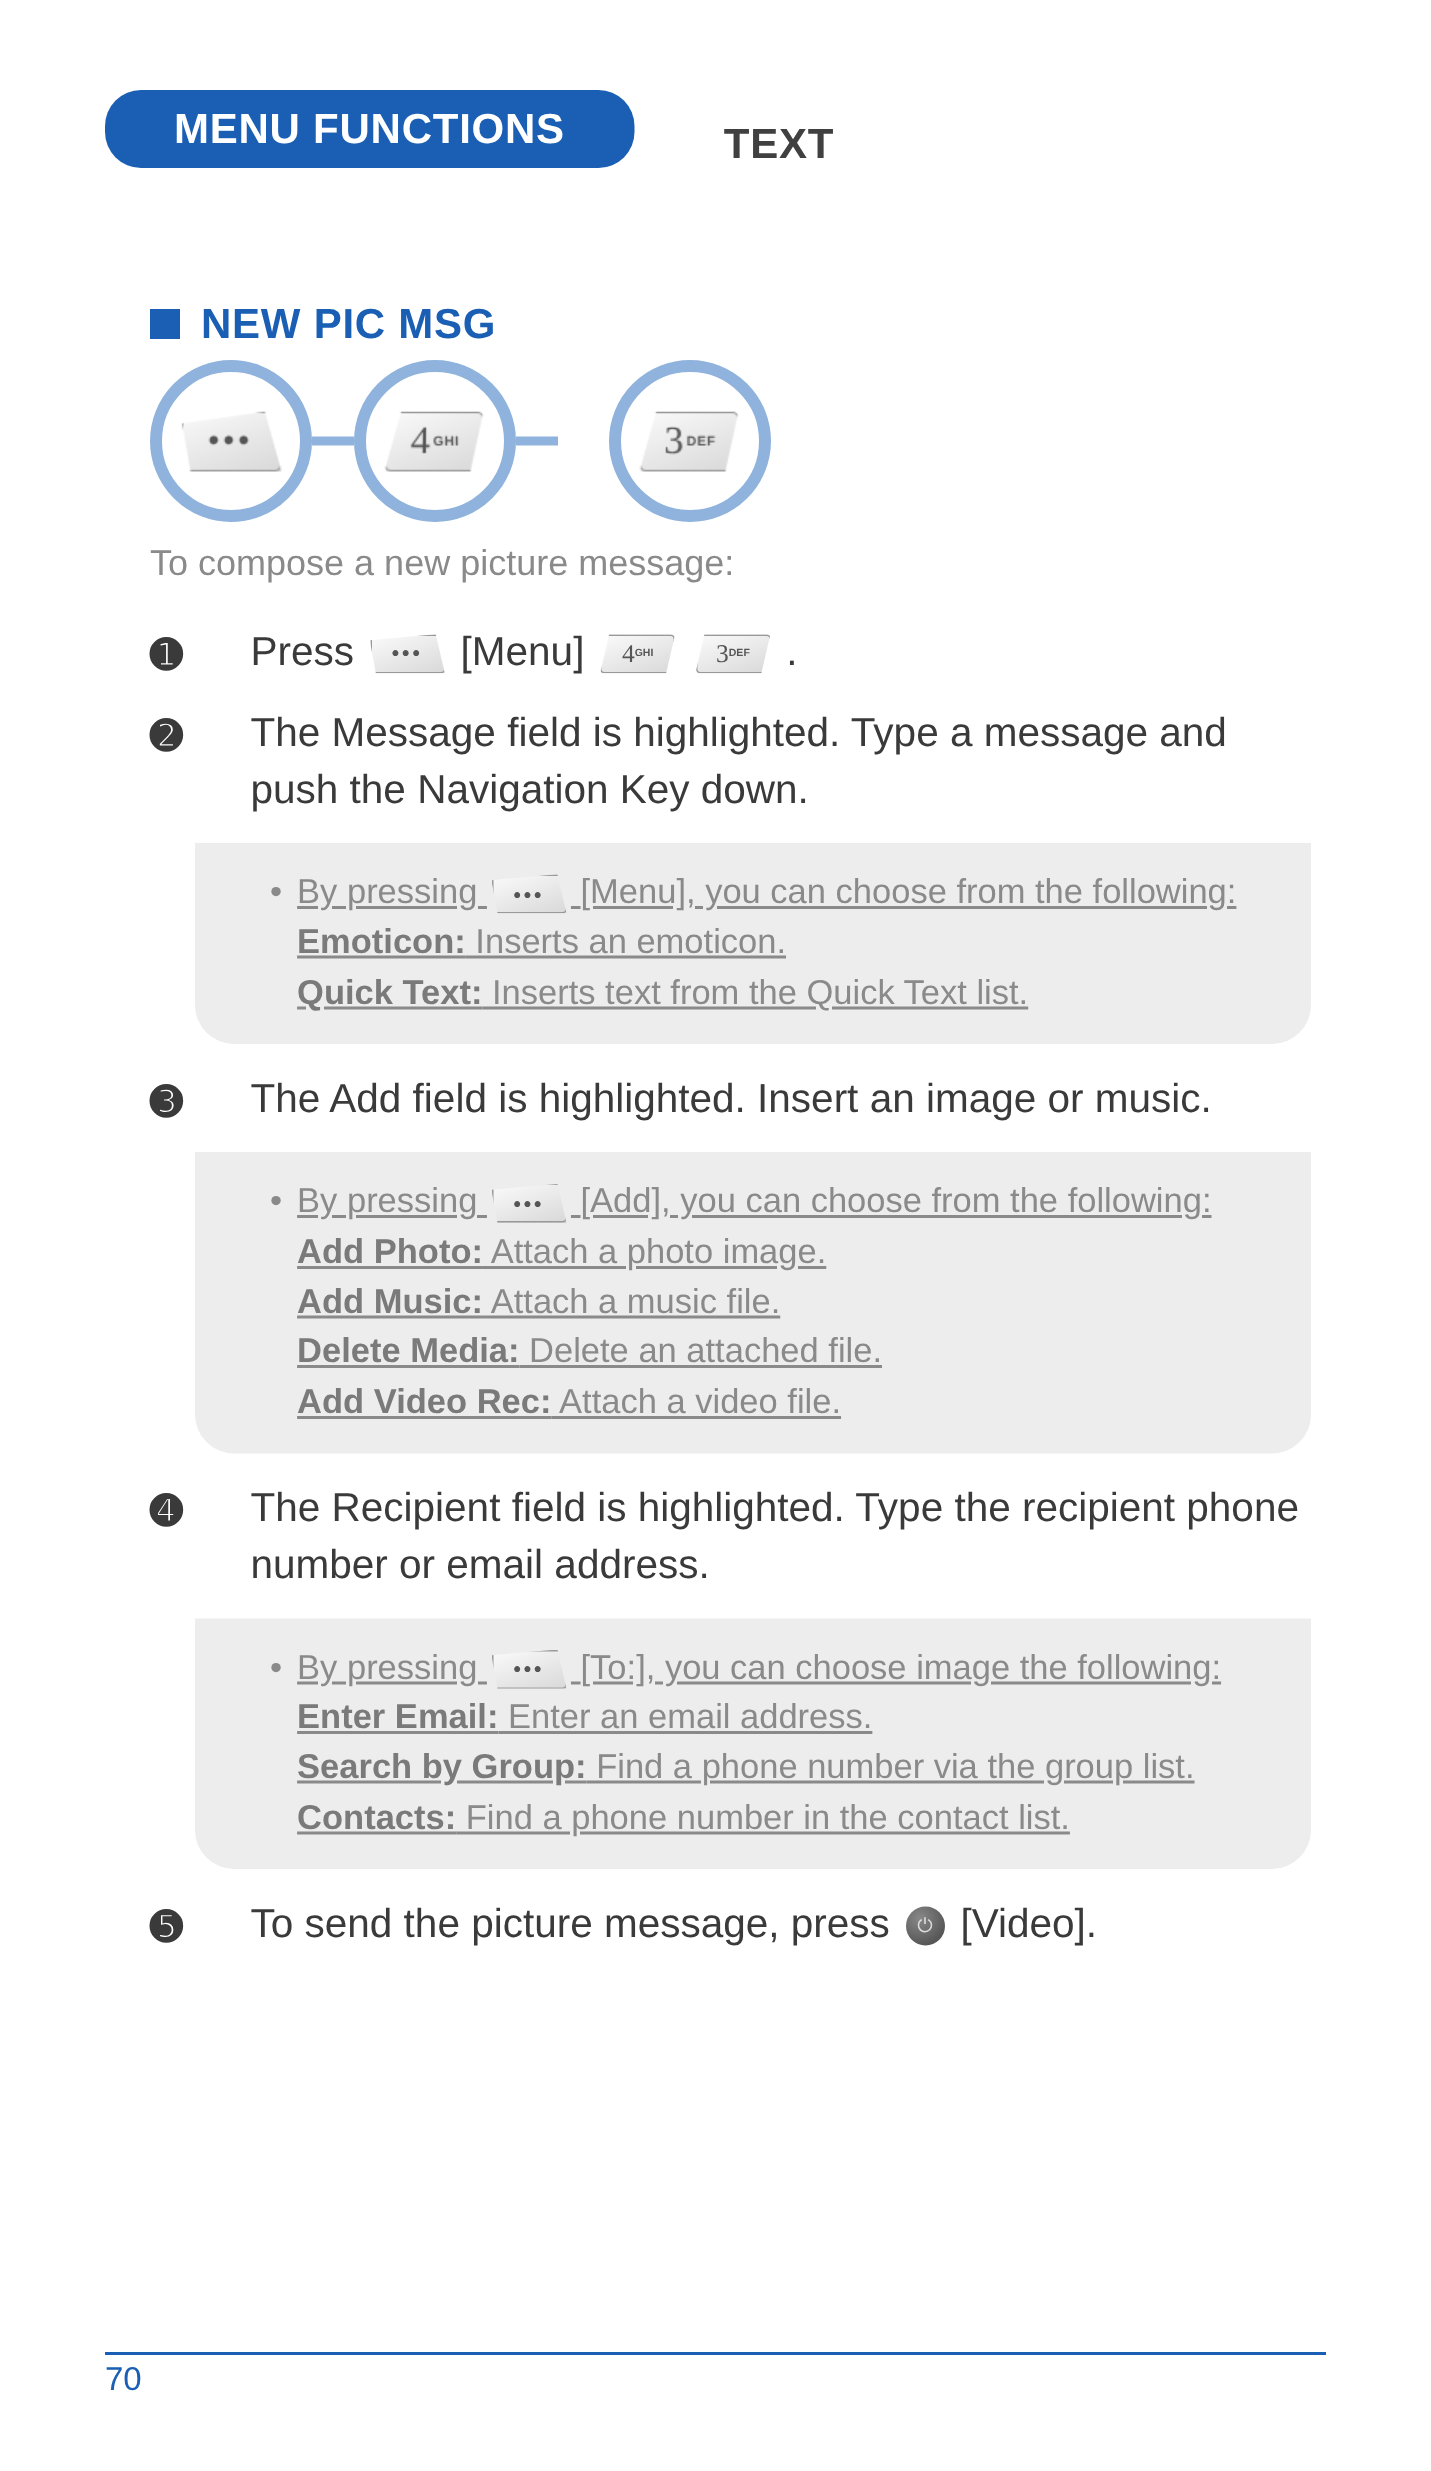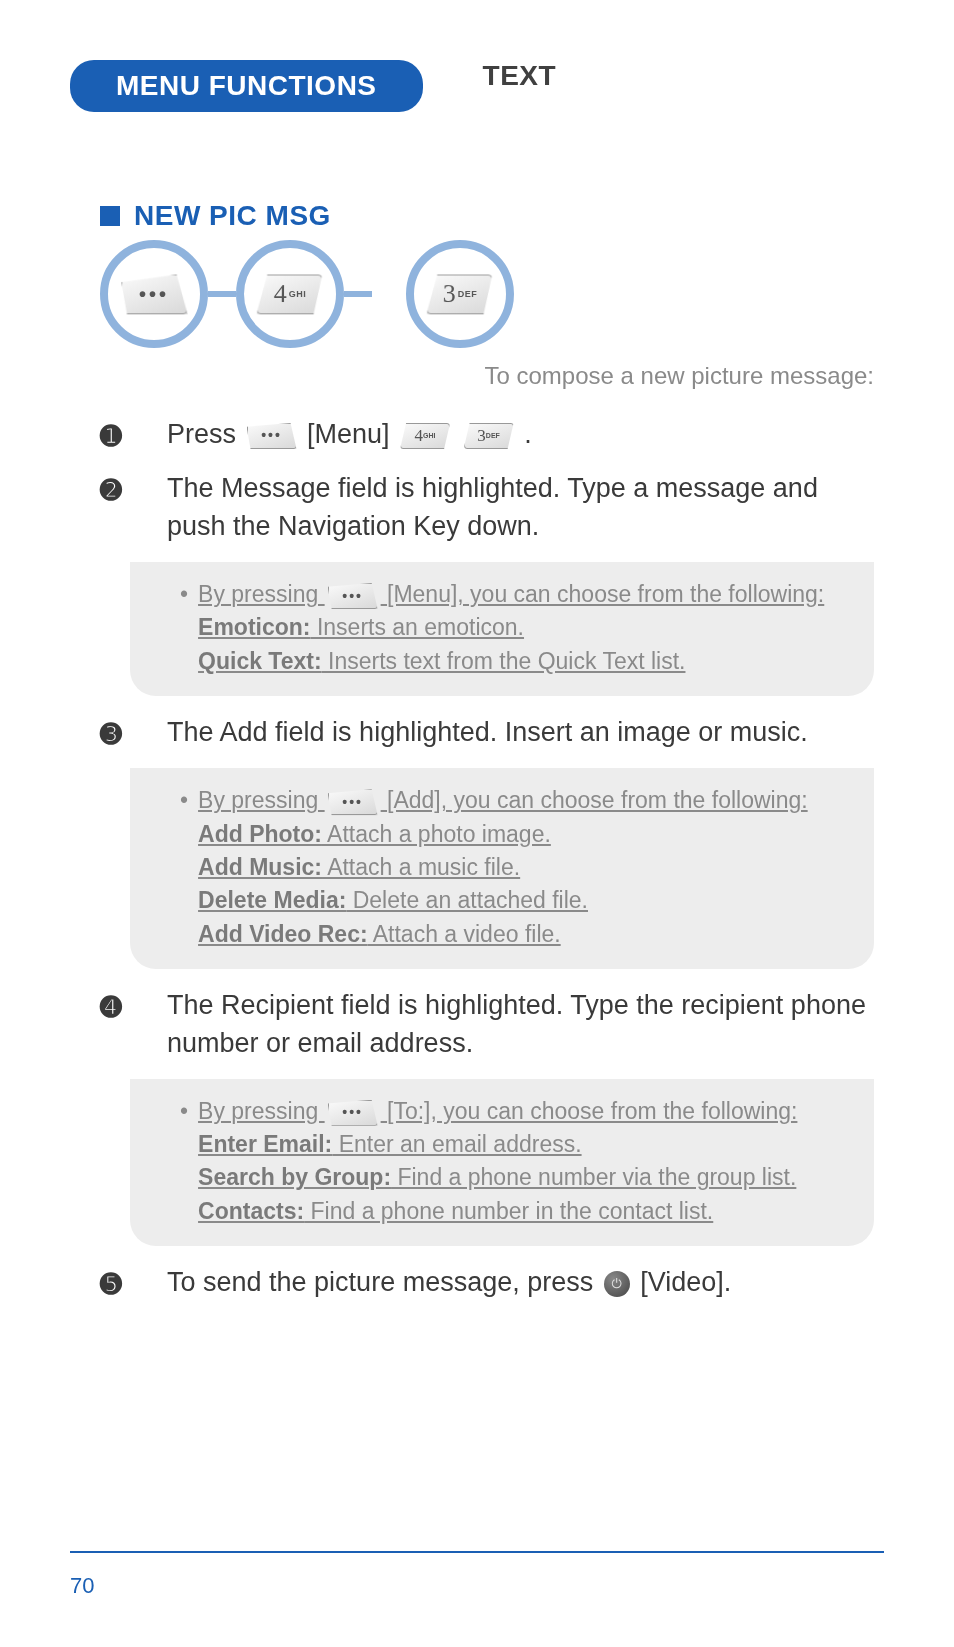--- a/index.html
+++ b/index.html
@@ -10,21 +10,21 @@
     font-family: "Helvetica Neue", Arial, sans-serif;
     position: relative;
     color: #3a3a3a;
   }
   .header {
     position: absolute;
     top: 60px;
     left: 70px;
     right: 70px;
     display: flex;
-    align-items: flex-start;
+    align-items: flex-end;
   }
   .tab-menu {
     background: #1a5fb4;
     color: #fff;
     font-weight: 700;
     font-size: 28px;
     padding: 10px 46px 10px 46px;
     border-radius: 24px;
     letter-spacing: 0.5px;
   }
@@ -110,21 +110,20 @@
   .key-sub {
     font-size: 9px;
     font-weight: 700;
     letter-spacing: 0.5px;
   }
   .key-gap { width: 34px; }
   .intro {
     color: #8a8a8a;
     font-size: 24px;
     margin-bottom: 26px;
-    text-align: right;
   }
   .step {
     display: flex;
     margin: 16px 0 16px 0;
     font-size: 27px;
     line-height: 1.4;
     color: #3a3a3a;
   }
   .step-num {
     font-size: 26px;
@@ -189,21 +188,21 @@
     flex-shrink: 0;
   }
   .note-body { flex: 1; text-decoration: underline; }
   .bold { font-weight: 700; color: #7a7a7a; }
   .footer {
     position: absolute;
     bottom: 48px;
     left: 70px;
     right: 70px;
     border-top: 2px solid #1a5fb4;
-    padding-top: 20px;
+    padding-top: 3px;
     color: #1a5fb4;
     font-size: 22px;
   }
 </style>
 </head>
 <body>
 
 <div class="header">
   <div class="tab-menu">MENU FUNCTIONS</div>
   <div class="tab-text">TEXT</div>
@@ -299,21 +298,21 @@
     <div class="step-num">➍</div>
     <div class="step-body">The Recipient field is highlighted. Type the recipient phone number or email address.</div>
   </div>
 
   <div class="note-box">
     <div class="note-line">
       <div class="note-bullet">•</div>
       <div class="note-body">
         <span>By pressing </span>
         <span class="inline-key menu">•••</span>
-        <span> [To:], you can choose from the following:</span>
+        <span> [To:], you can choose image the following:</span>
         <div><span class="bold">Enter Email:</span><span> Enter an email address.</span></div>
         <div><span class="bold">Search by Group:</span><span> Find a phone number via the group list.</span></div>
         <div><span class="bold">Contacts:</span><span> Find a phone number in the contact list.</span></div>
       </div>
     </div>
   </div>
 
   <div class="step">
     <div class="step-num">➎</div>
     <div class="step-body">

